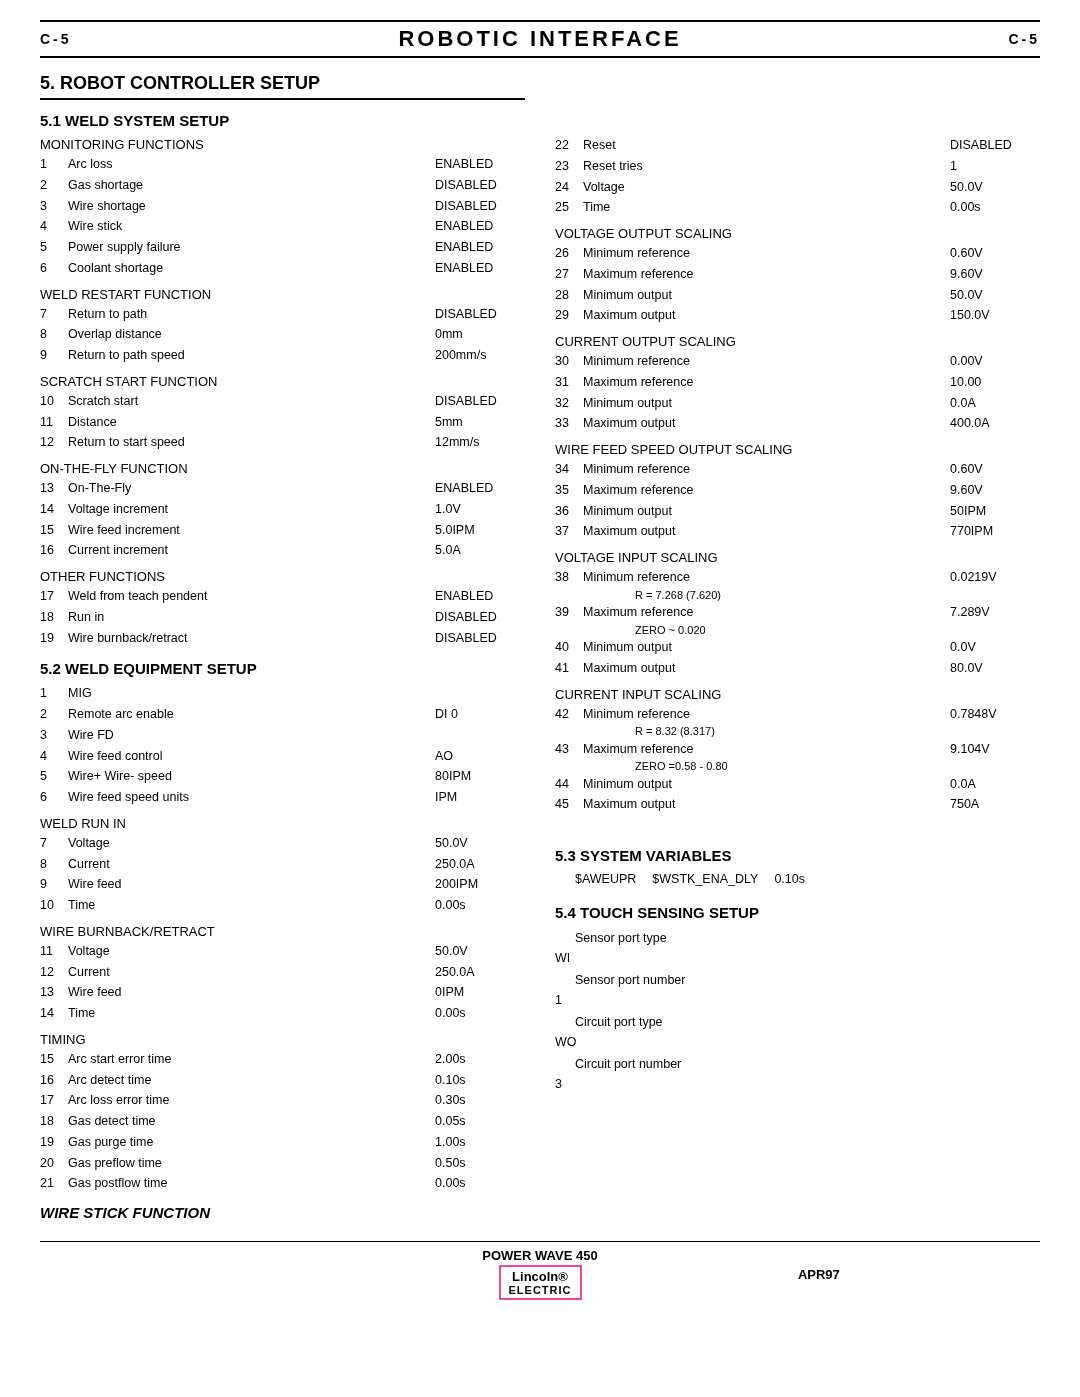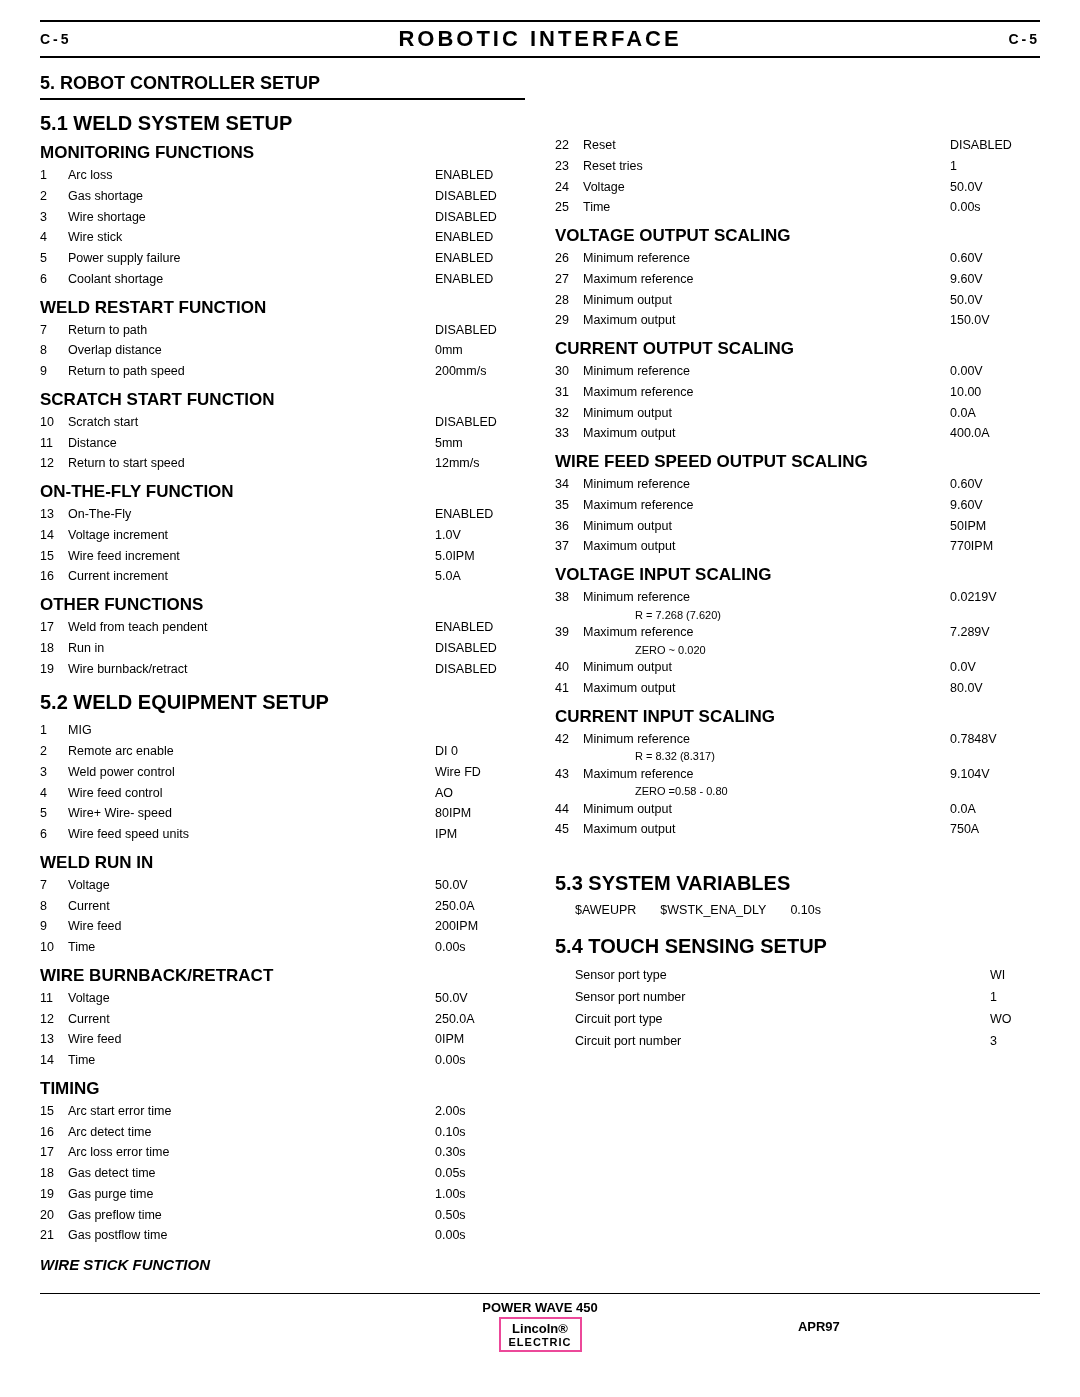--- a/index.html
+++ b/index.html
@@ -50,27 +50,27 @@
       flex: 1;
     }
     .chapter-title {
       font-size: 18px;
       font-weight: bold;
       border-bottom: 2px solid #000;
       padding-bottom: 4px;
       margin-bottom: 10px;
     }
     .section-title {
-      font-size: 20px;
+      font-size: 15px;
       font-weight: bold;
       margin: 12px 0 6px 0;
     }
     .subsection-label {
-      font-size: 17px;
-      font-weight: bold;
+      font-size: 13px;
+      font-weight: normal;
       margin: 8px 0 2px 0;
       text-transform: uppercase;
     }
     .item-row {
       display: flex;
       align-items: baseline;
       padding: 1px 0;
       line-height: 1.5;
     }
     .item-num {
@@ -83,39 +83,40 @@
     }
     .item-value {
       min-width: 90px;
       font-size: 12.5px;
       text-align: left;
     }
     .touch-item-row {
       display: flex;
       padding: 1px 0;
       line-height: 1.6;
+      flex-direction: column;
     }
     .touch-label {
       flex: 1;
       font-size: 12.5px;
       padding-left: 20px;
     }
     .touch-value {
       min-width: 50px;
       font-size: 12.5px;
     }
     .note-text {
       font-size: 11px;
       padding-left: 80px;
       line-height: 1.3;
       color: #000;
     }
     .system-var-row {
       display: flex;
-      gap: 24px;
+      gap: 16px;
       font-size: 12.5px;
       padding: 2px 0;
       padding-left: 20px;
     }
     .page-footer {
       margin-top: 20px;
       display: flex;
       justify-content: space-between;
       align-items: center;
       border-top: 1px solid #000;
@@ -282,21 +283,20 @@
       <span class="item-num">1</span>
       <span class="item-value">MIG</span>
     </div>
     <div class="item-row">
       <span class="item-num">2</span>
       <span class="item-label">Remote arc enable</span>
       <span class="item-value">DI 0</span>
     </div>
     <div class="item-row">
       <span class="item-num">3</span>
-      <span class="item-label">Weld power control</span>
       <span class="item-value">Wire FD</span>
     </div>
     <div class="item-row">
       <span class="item-num">4</span>
       <span class="item-label">Wire feed control</span>
       <span class="item-value">AO</span>
     </div>
     <div class="item-row">
       <span class="item-num">5</span>
       <span class="item-label">Wire+ Wire- speed</span>

